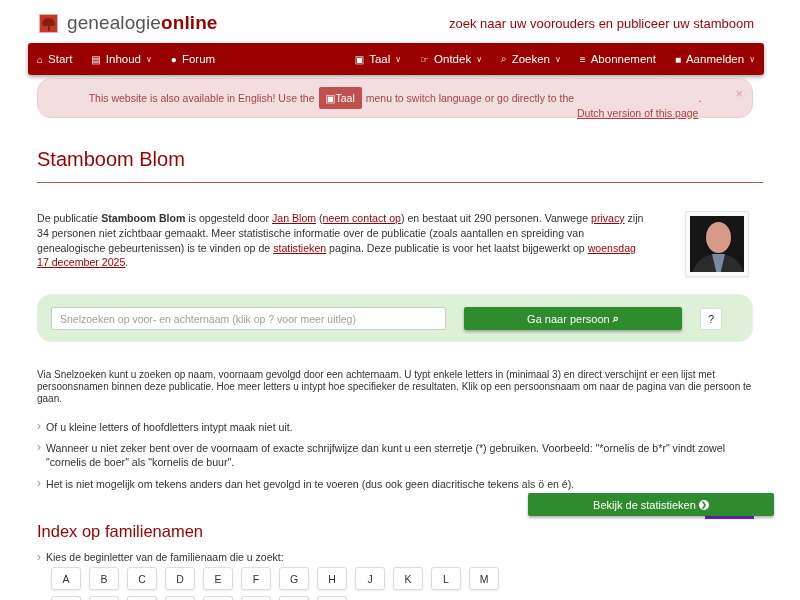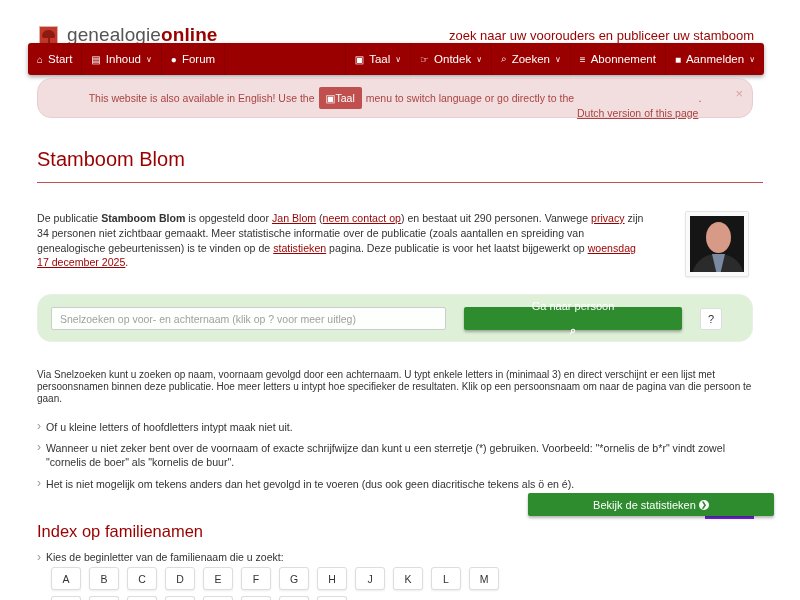--- a/index.html
+++ b/index.html
@@ -1,20 +1,20 @@
 <!DOCTYPE html>
 <html><head>
 <meta charset="utf-8">
 <style>
   * { box-sizing: border-box; margin: 0; padding: 0; }
   html, body { width: 800px; height: 600px; overflow: hidden; background: #fff; }
   body { font-family: "Liberation Sans", sans-serif; font-size: 11px; color: #333; position: relative; }
   a { color: #9a0000; text-decoration: underline; margin-top: 29px; }
 
-  .header { position: absolute; left: 0; top: 12px; width: 800px; height: 42px; }
+  .header { position: absolute; left: 0; top: 0; width: 800px; height: 42px; }
   .logo { position: absolute; left: 39px; top: 12px; display: flex; align-items: center; }
   .logo-icon { width: 19px; height: 19px; background: #c0392b; position: relative; border: 1px solid #e6b0aa; }
   .logo-icon::before { content: ""; position: absolute; left: 2px; top: 3px; width: 13px; height: 8px; background: #8e1b10; border-radius: 6px 6px 2px 2px; }
   .logo-icon::after { content: ""; position: absolute; left: 8px; top: 10px; width: 2px; height: 6px; background: #8e1b10; }
   .logo-text { margin-left: 9px; font-size: 19px; color: #555; letter-spacing: 0.1px; }
   .logo-text b { color: #9a0000; font-weight: bold; }
   .tagline { position: absolute; right: 46px; top: 16px; font-size: 13px; color: #9a0000; }
 
   .navbar { position: absolute; left: 28px; top: 43px; width: 736px; height: 32px; background: #9a0000; border-radius: 3px; box-shadow: 0 2px 4px rgba(0,0,0,0.35); display: flex; justify-content: space-between; }
   .nav-group { display: flex; height: 100%; }
@@ -35,21 +35,21 @@
   .avatar { position: absolute; left: 685px; top: 211px; width: 64px; height: 66px; border: 1px solid #e5e5e5; background: #fafafa; padding: 4px; border-radius: 2px; box-shadow: 0 1px 2px rgba(0,0,0,0.08); }
   .avatar-img { width: 100%; height: 100%; background: #151515; position: relative; overflow: hidden; }
   .avatar-head { position: absolute; left: 16px; top: 6px; width: 25px; height: 31px; border-radius: 50%; background: #d69a86; }
   .avatar-body { position: absolute; left: 2px; top: 38px; width: 52px; height: 30px; border-radius: 24px 24px 0 0; background: #2b2b2b; }
   .avatar-shirt { position: absolute; left: 22px; top: 38px; width: 13px; height: 22px; background: #7a8aa0; clip-path: polygon(0 0, 100% 0, 60% 100%, 40% 100%); }
 
   .search-well { position: absolute; left: 37px; top: 294px; width: 716px; height: 48px; background: #dff0d8; border: 1px solid #e8efe4; border-radius: 14px; }
   .search-input { position: absolute; left: 13px; top: 12px; width: 395px; height: 23px; border: 1px solid #ccc; background: #fcfffb; border-radius: 2px; padding: 0 8px; font-family: "Liberation Sans", sans-serif; font-size: 10.5px; color: #999; }
   .search-input::placeholder { color: #a0a0a0; }
   .btn-green { position: absolute; background: #2e8b2e; color: #fff; border-radius: 2px; box-shadow: 0 2px 3px rgba(0,0,0,0.3); display: flex; align-items: center; justify-content: center; font-size: 11px; cursor: pointer; }
-  .go-btn { left: 426px; top: 12px; width: 218px; height: 23px; flex-direction: column; }
+  .go-btn { left: 426px; top: 12px; width: 218px; height: 23px; }
   .help-btn { position: absolute; left: 662px; top: 13px; width: 22px; height: 22px; background: #fff; border: 1px solid #ddd; border-radius: 2px; display: flex; align-items: center; justify-content: center; font-size: 11px; color: #333; cursor: pointer; }
 
   .explain { position: absolute; left: 37px; top: 369px; width: 720px; font-size: 10px; line-height: 12px; color: #333; }
   .bullets { position: absolute; left: 37px; top: 420px; width: 720px; font-size: 10.6px; line-height: 14.2px; color: #333; list-style: none; }
   .bullets li { position: relative; padding-left: 9px; margin-bottom: 7px; }
   .bullets li::before { content: "›"; position: absolute; left: 0; top: -1px; color: #999; font-size: 12px; }
 
   .close-btn { position: absolute; left: 705px; top: 496px; width: 49px; height: 23px; background: #6d28d9; color: #fff; border-radius: 3px 3px 0 0; display: flex; align-items: center; justify-content: center; font-size: 10.5px; cursor: pointer; }
   .stats-btn { left: 528px; top: 493px; width: 246px; height: 23px; }
 

